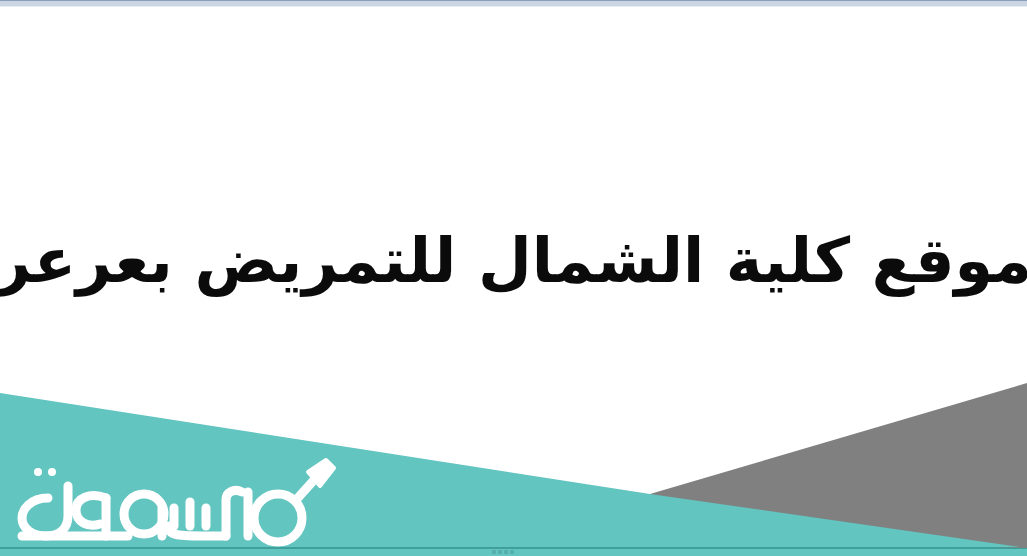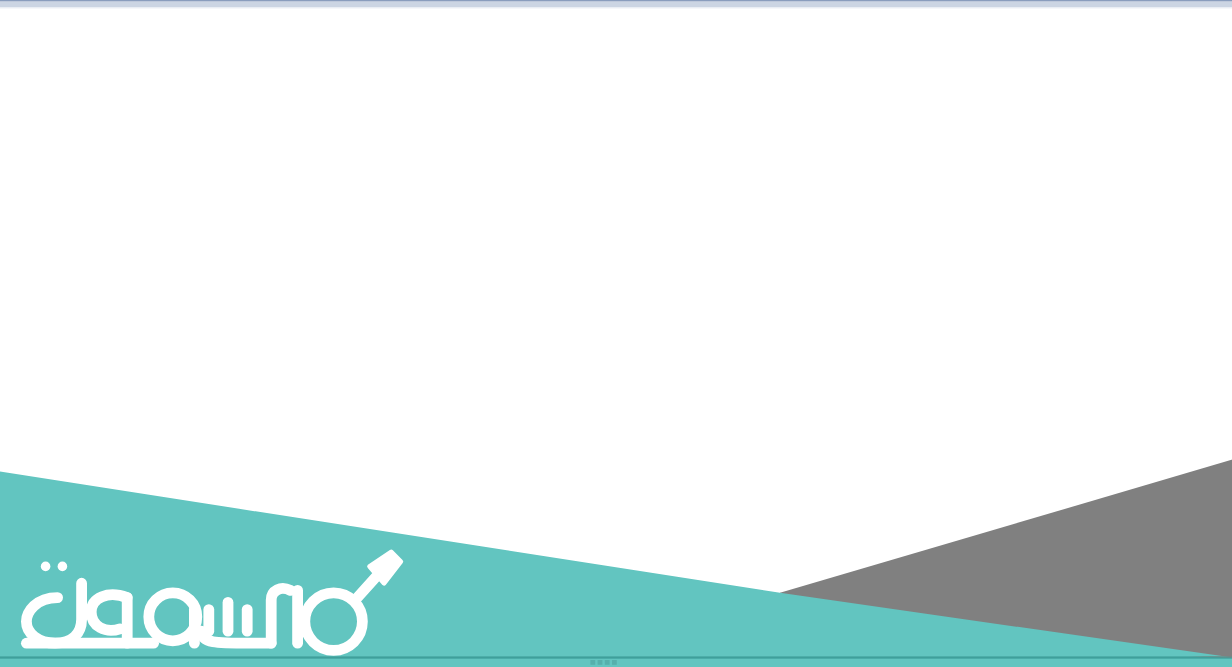--- a/index.html
+++ b/index.html
@@ -97,20 +97,23 @@
   }
 </style>
 </head>
 <body>
 
 <div id="stage">
 
   <div id="top-bar"></div>
   <div id="top-bar-shadow"></div>
 
+  <div id="headline-wrap">
+    <div id="headline">موقع كلية الشمال للتمريض بعرعر</div>
+  </div>
 
   <div id="band">
     <svg width="1027" height="186" viewBox="0 0 1027 186" xmlns="http://www.w3.org/2000/svg">
 
       <polygon points="650,124 1027,13 1027,186 650,186" fill="#808080"></polygon>
 
       <polygon points="0,23 650,124 1027,178 1027,186 0,186" fill="#62c5c0"></polygon>
 
       <rect x="0" y="177" width="1027" height="2" fill="#3f9f9b"></rect>
       <rect x="0" y="179" width="1027" height="7" fill="#62c5c0"></rect>

